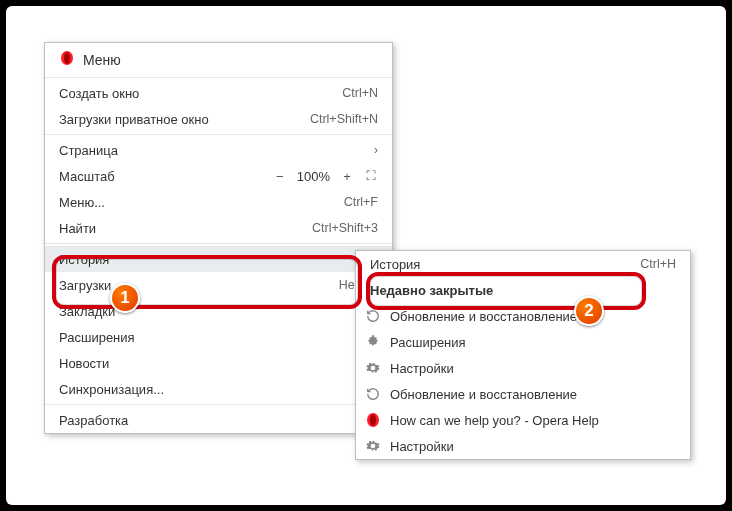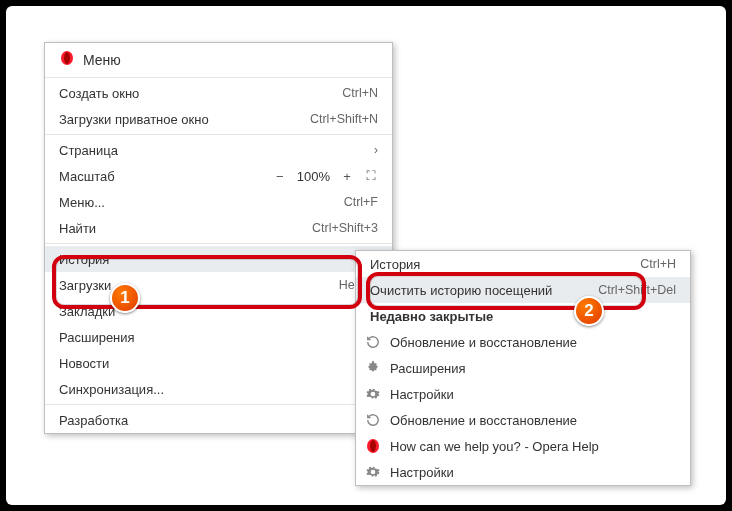--- a/index.html
+++ b/index.html
@@ -166,24 +166,20 @@
       <span class="label">Разработка</span>
       <span class="chev">›</span>
     </div>
   </div>
 
   <div class="menu sub">
     <div class="row">
       <span class="label">История</span>
       <span class="shortcut">Ctrl+H</span>
     </div>
-    <div class="row hover">
-      <span class="label">Очистить историю посещений</span>
-      <span class="shortcut">Ctrl+Shift+Del</span>
-    </div>
     <div class="row section">
       <span class="label">Недавно закрытые</span>
     </div>
 
     <div class="row with-icon">
       <span class="ico">
         <svg width="14" height="14" viewBox="0 0 24 24" fill="none" stroke="#888" stroke-width="2.4">
             <path d="M3 12a9 9 0 1 0 3-6.7L3 8"></path>
             <path d="M3 3v5h5"></path>
           </svg>

